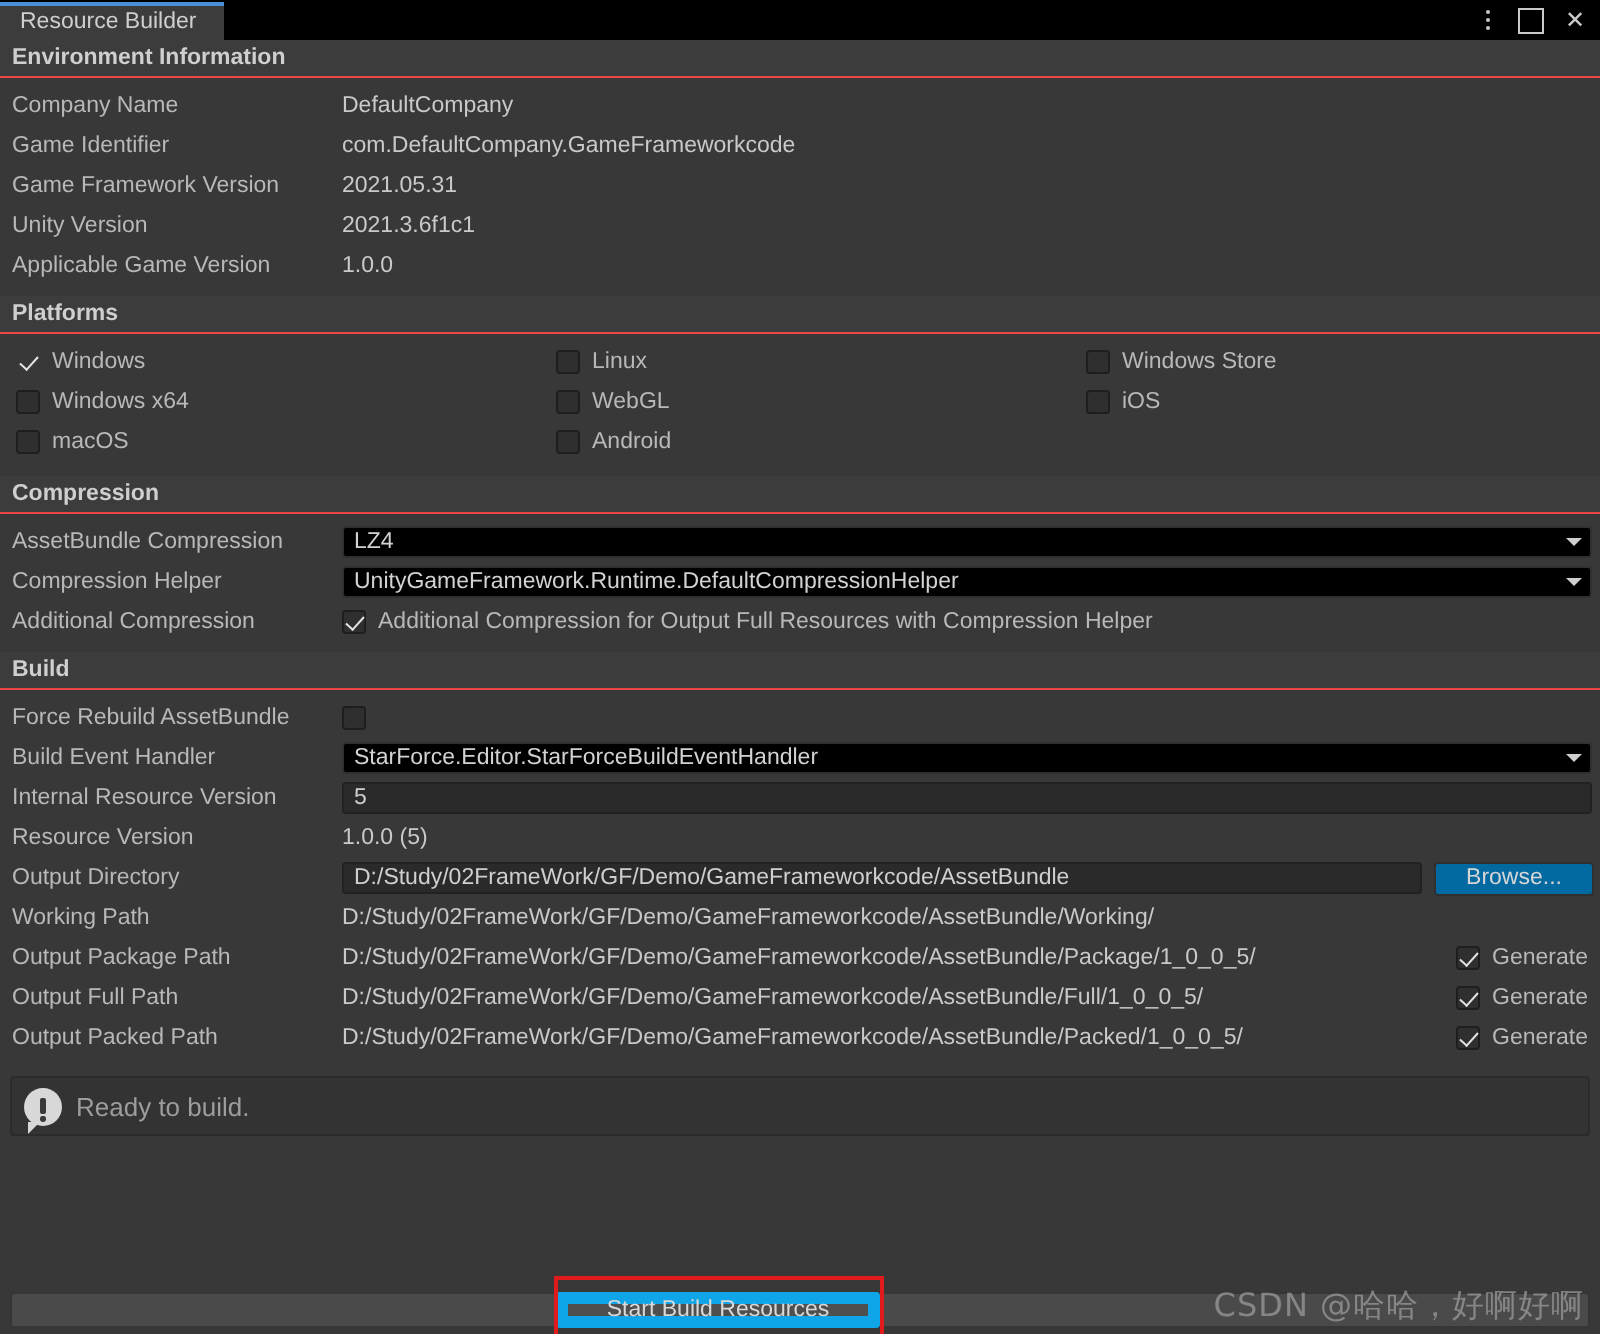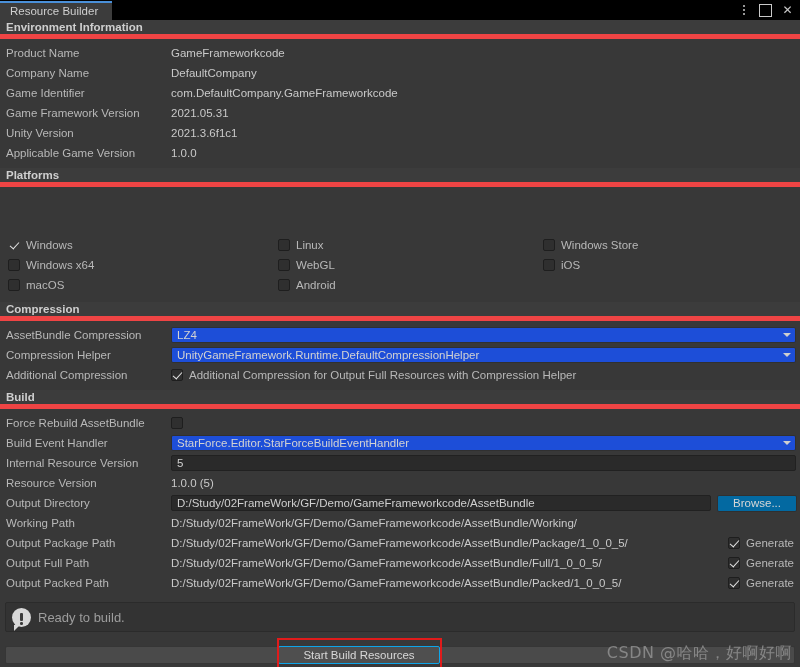--- a/index.html
+++ b/index.html
@@ -54,21 +54,21 @@
 
   
   .sec-head {
     background: #3c3c3c;
     height: 19px;
     display: flex; align-items: center;
     padding-left: 6px;
     font-size: 11.5px;
     font-weight: bold;
     color: #cfcfcf;
-    border-bottom: 5px solid #ef4444;
+    border-bottom: 1px solid #ef4444;
   }
   .sec-body { background: #383838; padding: 4px 0 5px 0; }
   .sec-body.pad-b { padding-bottom: 7px; }
 
   .row {
     display: flex; align-items: center;
     height: 20px;
     padding-left: 6px;
   }
   .lbl {
@@ -78,21 +78,21 @@
   }
   .val {
     font-size: 11.5px; color: #c9c9c9;
     white-space: nowrap; overflow: hidden;
   }
 
   
   .dropdown {
     position: relative;
     height: 16px;
-    background: #1d4ed8;
+    background: #000000;
     border: 1px solid #303030;
     border-radius: 2px;
     display: flex; align-items: center;
     padding: 0 16px 0 5px;
     font-size: 11.5px; color: #d2d2d2;
     overflow: hidden;
   }
   .dropdown .arrow {
     position: absolute; right: 4px; top: 50%;
     width: 0; height: 0;
@@ -144,21 +144,20 @@
   .cb.flat { background: transparent; border-color: transparent; }
 
   .cb-item { display: flex; align-items: center; gap: 6px; }
   .cb-item .cap { font-size: 11.5px; color: #b8b8b8; white-space: nowrap; }
 
   .plat-grid {
     display: grid;
     grid-template-columns: 270px 265px auto;
     row-gap: 0;
     padding-left: 8px;
-    margin-top: 44px;
   }
   .plat-grid .cb-item { height: 20px; }
 
   
   .statusbar {
     margin: 4px 5px 0 5px;
     height: 30px;
     background: #333333;
     border: 1px solid #2b2b2b;
     border-radius: 2px;
@@ -213,21 +212,21 @@
     border: 1px solid #363636;
     border-radius: 2px;
   }
   .build-btn {
     position: absolute;
     left: 278px;
     top: 3px;
     width: 162px;
     height: 18px;
     background: #4f4f4f;
-    border: 1px solid #0ea5e9;
+    border: 6px solid #0ea5e9;
     border-radius: 2px;
     display: flex; align-items: center; justify-content: center;
     font-size: 11.5px;
     color: #d8d8d8;
     cursor: pointer;
   }
   .redbox {
     position: absolute;
     left: 277px;
     top: -5px;
@@ -265,24 +264,20 @@
     <span>
         <span class="maxbox"></span>
       </span>
     <span>✕</span>
   </div>
 </div>
 
 <div class="sec-head">Environment Information</div>
 <div class="sec-body">
   <div class="row">
-    <div class="lbl">Product Name</div>
-    <div class="val">GameFrameworkcode</div>
-  </div>
-  <div class="row">
     <div class="lbl">Company Name</div>
     <div class="val">DefaultCompany</div>
   </div>
   <div class="row">
     <div class="lbl">Game Identifier</div>
     <div class="val">com.DefaultCompany.GameFrameworkcode</div>
   </div>
   <div class="row">
     <div class="lbl">Game Framework Version</div>
     <div class="val">2021.05.31</div>

